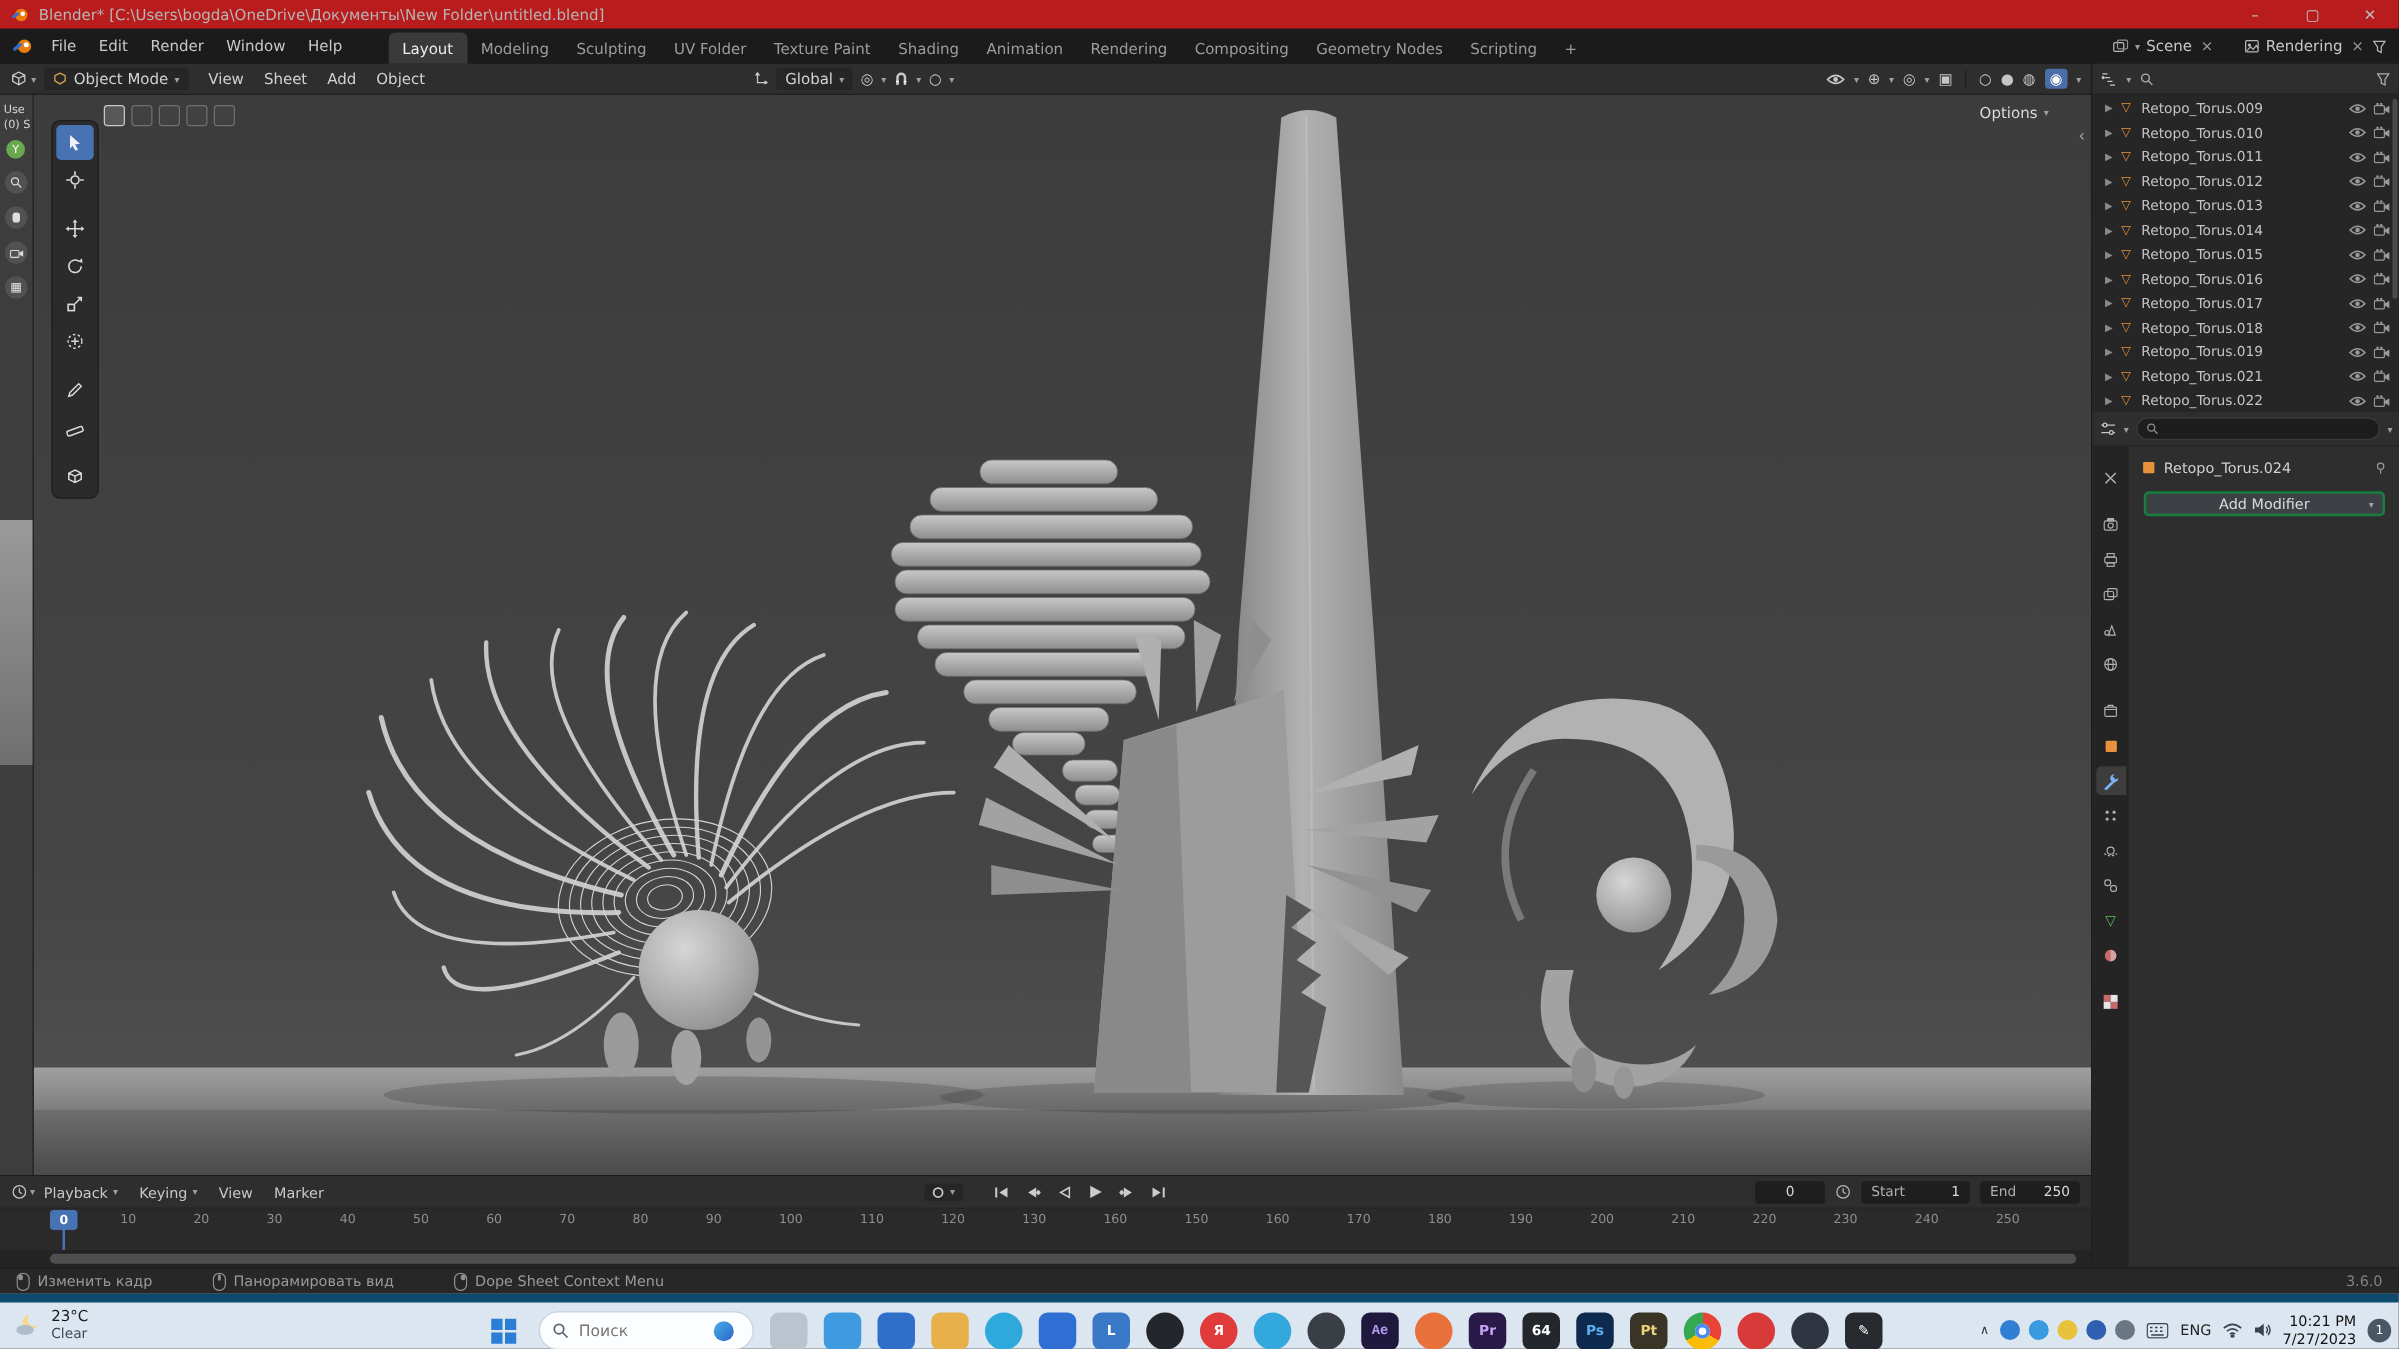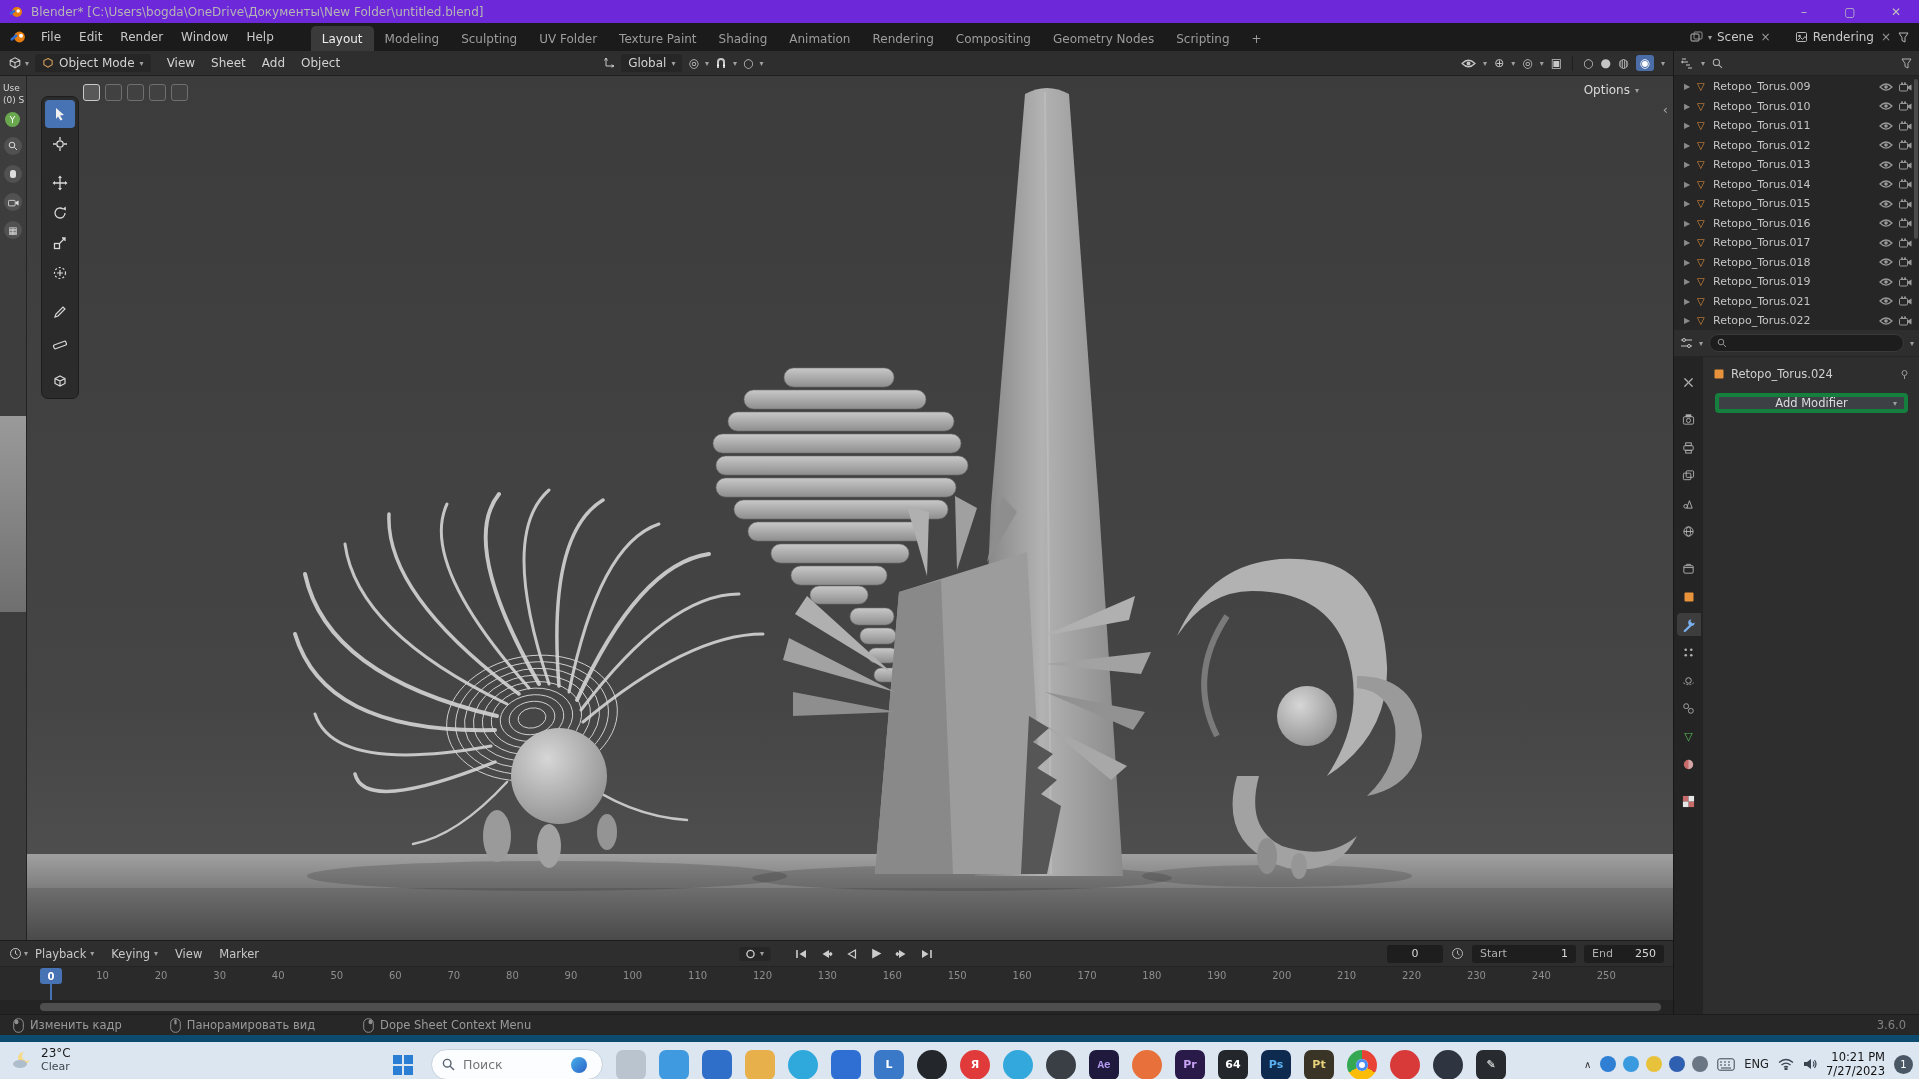--- a/index.html
+++ b/index.html
@@ -1,19 +1,19 @@
 <!DOCTYPE html>
 <html><head>
 <meta charset="utf-8">
 <style>
 *{margin:0;padding:0;box-sizing:border-box}
 html,body{width:1919px;height:1079px;overflow:hidden;background:#111;font-family:"DejaVu Sans",sans-serif}
 svg{display:block}
 
-#titlebar{position:absolute;left:0;top:0;width:1919px;height:23px;background:#6d28d9;display:flex;align-items:center;color:#b5b5b5;font-size:12px}
+#titlebar{position:absolute;left:0;top:0;width:1919px;height:23px;background:#b91c1c;display:flex;align-items:center;color:#b5b5b5;font-size:12px}
 #titlebar .logo{margin:0 8px 0 9px}
 #win-btns{margin-left:auto;display:flex;height:100%}
 .win-btn{width:46px;height:23px;display:flex;align-items:center;justify-content:center;color:#c0c0c0;font-size:12px}
 
 #menubar{position:absolute;left:0;top:23px;width:1919px;height:28px;background:#1b1b1b;display:flex;align-items:center;font-size:12px;color:#c9c9c9}
 #blender-icon{margin:0 6px 0 10px}
 .menu-item{padding:0 9px;height:100%;display:flex;align-items:center}
 #ws-tabs{display:flex;margin-left:28px;height:100%;align-items:flex-end}
 .ws-tab{padding:0 11px;font-size:12px;color:#9d9d9d;border-radius:5px 5px 0 0;height:25px;display:flex;align-items:center;white-space:nowrap}
 .ws-tab.active{background:#3a3a3a;color:#ececec}
@@ -58,21 +58,21 @@
 #props{position:absolute;left:0;top:279px;width:246px;bottom:0;background:#2e2e2e}
 #props-header{height:27px;display:flex;align-items:center;padding:0 6px;gap:6px;background:#2e2e2e;border-bottom:1px solid #262626;color:#c6c6c6}
 .search-pill{flex:1;height:18px;background:#1d1d1d;border:1px solid #3a3a3a;border-radius:9px;display:flex;align-items:center;padding:0 7px;gap:5px}
 #props-nav{position:absolute;left:0;top:27px;bottom:0;width:29px;background:#242424;display:flex;flex-direction:column;align-items:center;padding-top:14px}
 .pn-icon{width:24px;height:23px;display:flex;align-items:center;justify-content:center;border-radius:4px 0 0 4px;margin-bottom:5px;flex:none}
 .pn-icon.active{background:#3d3d3d}
 .pn-gap{height:9px;flex:none}
 #props-content{position:absolute;left:29px;top:27px;right:0;bottom:0}
 #breadcrumb{display:flex;align-items:center;gap:6px;padding:10px 10px 0 10px;font-size:11.5px;color:#d0d0d0}
 #breadcrumb .pin{margin-left:auto}
-#add-modifier{margin:12px 12px 0 12px;height:20px;background:#3d4045;border:4px solid #15803d;border-radius:4px;display:flex;align-items:center;justify-content:center;gap:8px;font-size:11.5px;color:#dcdcdc;position:relative}
+#add-modifier{margin:12px 12px 0 12px;height:20px;background:#3d4045;border:2px solid #15803d;border-radius:4px;display:flex;align-items:center;justify-content:center;gap:8px;font-size:11.5px;color:#dcdcdc;position:relative}
 #add-modifier .caret{position:absolute;right:7px}
 
 #timeline{position:absolute;left:0;top:940px;width:1673px;height:74px;background:#2a2a2a;border-top:1px solid #1c1c1c}
 #tl-header{height:26px;background:#2e2e2e;display:flex;align-items:center;padding:0 9px;font-size:11.5px;color:#c8c8c8;position:relative;border-bottom:1px solid #242424}
 #tl-menus{display:flex;align-items:center;gap:3px}
 .tl-menu{display:flex;align-items:center;gap:4px;padding:0 7px}
 #transport{position:absolute;left:50%;transform:translateX(-50%);display:flex;align-items:center;gap:9px}
 #autokey{display:flex;align-items:center;gap:5px;background:#262626;border-radius:3px;padding:2px 6px;margin-right:14px}
 .tr-btn{display:flex;align-items:center;justify-content:center;width:16px;height:14px}
 #tl-right{margin-left:auto;display:flex;align-items:center;gap:8px}
@@ -956,21 +956,21 @@
     <div id="tl-right">
       <span class="num-field" style="width:56px;justify-content:center">
         <span>0</span>
       </span>
       <span>
           <svg width="13" height="13" viewBox="0 0 13 13" fill="none" stroke="#b8b8b8">
             <circle cx="6.5" cy="6.5" r="5"></circle>
             <path d="M6.5 3.5v3l2 1.5"></path>
           </svg>
         </span>
-      <span class="num-field" style="width:104px">
+      <span class="num-field" style="width:87px">
         <span class="lab">Start</span>
           <span style="margin-left:auto">1</span>
       </span>
       <span class="num-field" style="width:80px">
         <span class="lab">End</span>
           <span style="margin-left:auto">250</span>
       </span>
     </div>
   </div>
   <div id="tl-ruler">

